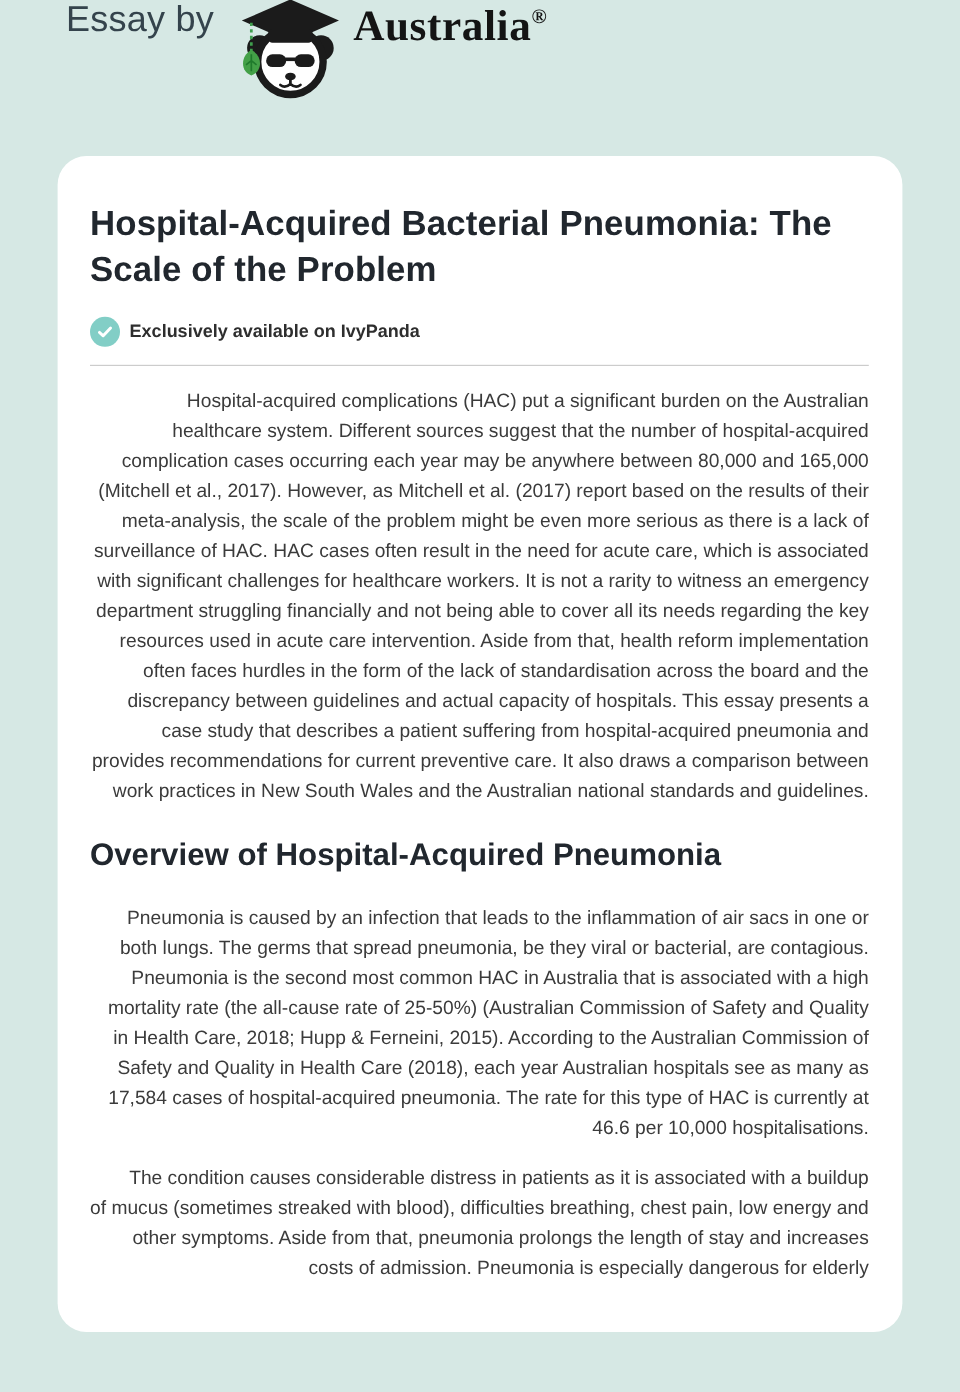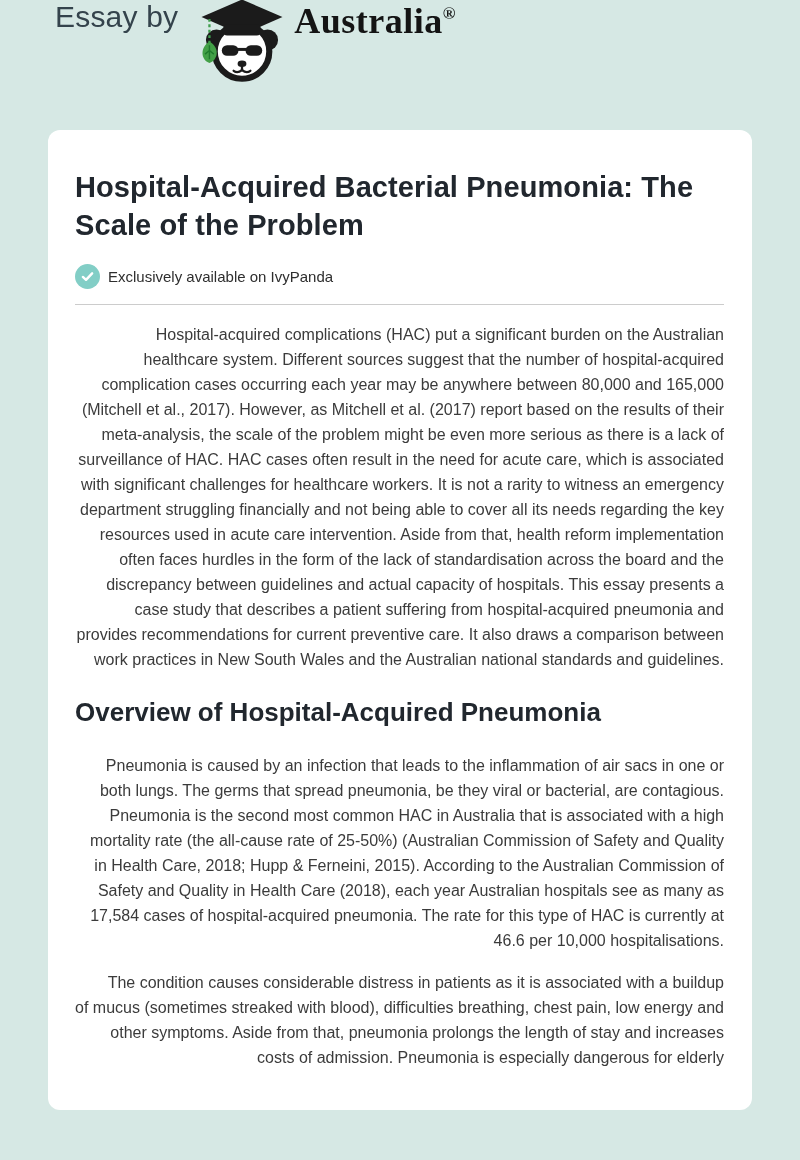--- a/index.html
+++ b/index.html
@@ -41,21 +41,21 @@
     font-size: 17px;
     vertical-align: 14px;
   }
 
   
   .essay-card {
     width: 704px;
     height: 980px;
     margin: 0 48px;
     background: #ffffff;
-    border-radius: 12px;
+    border-radius: 24px;
     padding: 38px 28px 40px 27px;
     overflow: hidden;
   }
   .essay-title {
     margin: 0;
     font-size: 29px;
     line-height: 38px;
     font-weight: bold;
     color: #21272e;
     letter-spacing: 0.1px;
@@ -72,21 +72,21 @@
     background: #82cec6;
     display: flex;
     align-items: center;
     justify-content: center;
     flex: 0 0 auto;
   }
   .badge-check svg { width: 13px; height: 13px; }
   .badge-label {
     margin-left: 8px;
     font-size: 15px;
-    font-weight: normal;
+    font-weight: bold;
     color: #2e2e2e;
   }
   .divider {
     border: none;
     border-top: 1px solid #cccccc;
     margin: 15px 0 0;
   }
   .body-para {
     margin: 17px 0 0;
     font-size: 16px;

